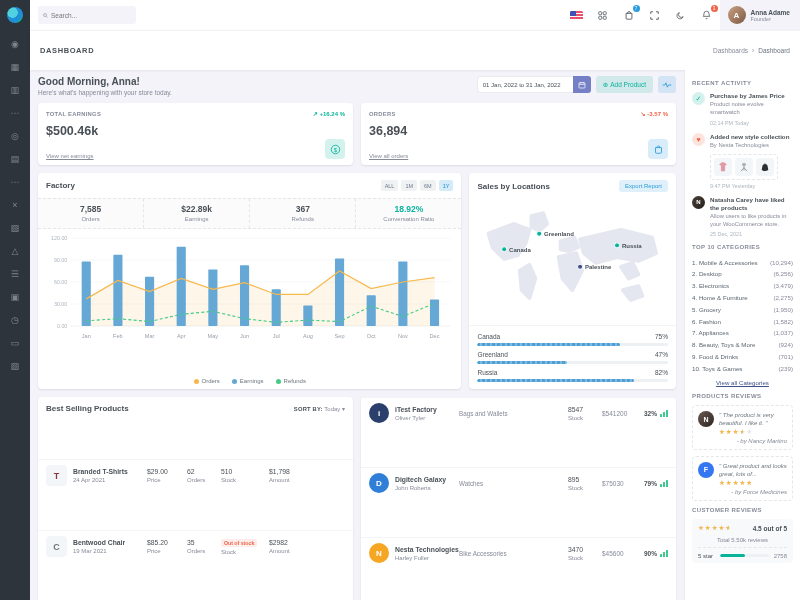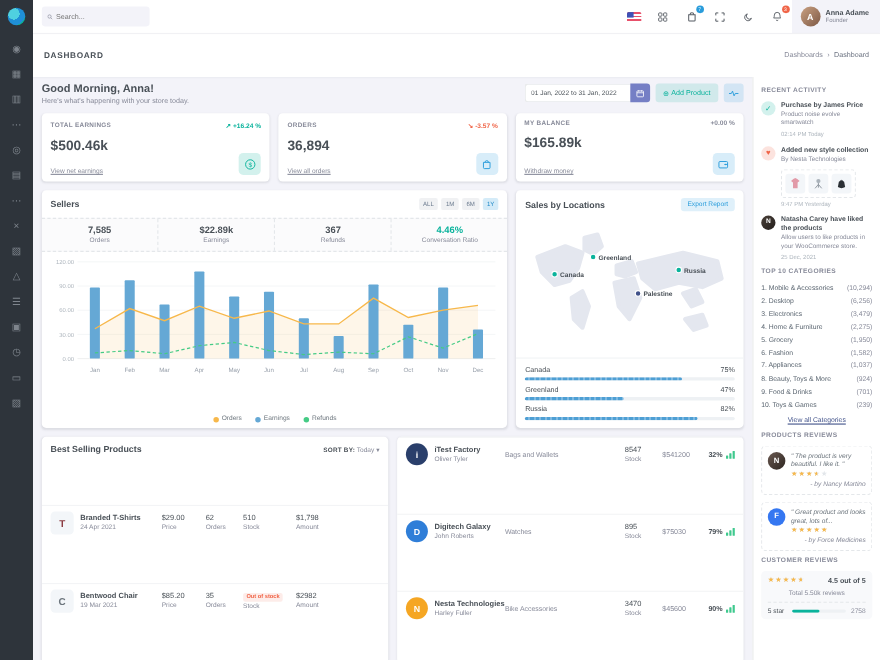--- a/index.html
+++ b/index.html
@@ -308,44 +308,27 @@
             <div class="scard-bottom">
               <a class="scard-link">View all orders</a>
               <span class="tile blue">
                 <svg width="11" height="11" viewBox="0 0 14 14">
                     <path d="M3.2 4.6 h7.6 v6 a1.2 1.2 0 0 1 -1.2 1.2 H4.4 a1.2 1.2 0 0 1 -1.2 -1.2 z" fill="none" stroke="currentColor" stroke-width="1.1"></path>
                     <path d="M5 4.6 a2 2 0 0 1 4 0" fill="none" stroke="currentColor" stroke-width="1.1"></path>
                   </svg>
               </span>
             </div>
           </div>
-          <div class="scard">
-            <div class="scard-top">
-              <span class="scard-label">MY BALANCE</span>
-              <span class="delta flat"><span>+0.00 %</span></span>
-            </div>
-            <div class="scard-value">$165.89k</div>
-            <div class="scard-bottom">
-              <a class="scard-link">Withdraw money</a>
-              <span class="tile blue">
-                <svg width="11" height="11" viewBox="0 0 14 14">
-                    <rect x="2" y="3.6" width="10" height="7.4" rx="1.2" fill="none" stroke="currentColor" stroke-width="1.1"></rect>
-                    <path d="M8.5 7 h3.5" stroke="currentColor" stroke-width="1.1"></path>
-                    <circle cx="9.3" cy="7" r=".8" fill="currentColor"></circle>
-                  </svg>
-              </span>
-            </div>
-          </div>
         </div>
 
         <div class="charts-row">
 
           <div class="panel revenue-panel">
             <div class="panel-head">
-              <span class="panel-title">Sellers</span>
+              <span class="panel-title">Factory</span>
               <span class="range-btns">
                 <button class="rbtn">ALL</button>
                 <button class="rbtn">1M</button>
                 <button class="rbtn">6M</button>
                 <button class="rbtn active">1Y</button>
               </span>
             </div>
             <div class="substats">
               <div class="substat">
                   <div class="v">7,585</div>
@@ -353,21 +336,21 @@
                 </div>
               <div class="substat">
                   <div class="v">$22.89k</div>
                   <div class="l">Earnings</div>
                 </div>
               <div class="substat">
                   <div class="v">367</div>
                   <div class="l">Refunds</div>
                 </div>
               <div class="substat">
-                  <div class="v green">4.46%</div>
+                  <div class="v green">18.92%</div>
                   <div class="l">Conversation Ratio</div>
                 </div>
             </div>
             <div class="chart-wrap">
               <svg id="revenue-svg" width="100%" height="118" viewBox="0 0 405 118" preserveAspectRatio="none">
                   <line x1="26" y1="94" x2="400" y2="94" stroke="#e9ebec" stroke-width="0.7"></line>
                   <text x="23" y="96" text-anchor="end" font-size="5.3" fill="#adb5bd" font-family="Liberation Sans,sans-serif">0.00</text>
                   <line x1="26" y1="72" x2="400" y2="72" stroke="#f1f3f5" stroke-width="0.7"></line>
                   <text x="23" y="74" text-anchor="end" font-size="5.3" fill="#adb5bd" font-family="Liberation Sans,sans-serif">30.00</text>
                   <line x1="26" y1="50" x2="400" y2="50" stroke="#f1f3f5" stroke-width="0.7"></line>

